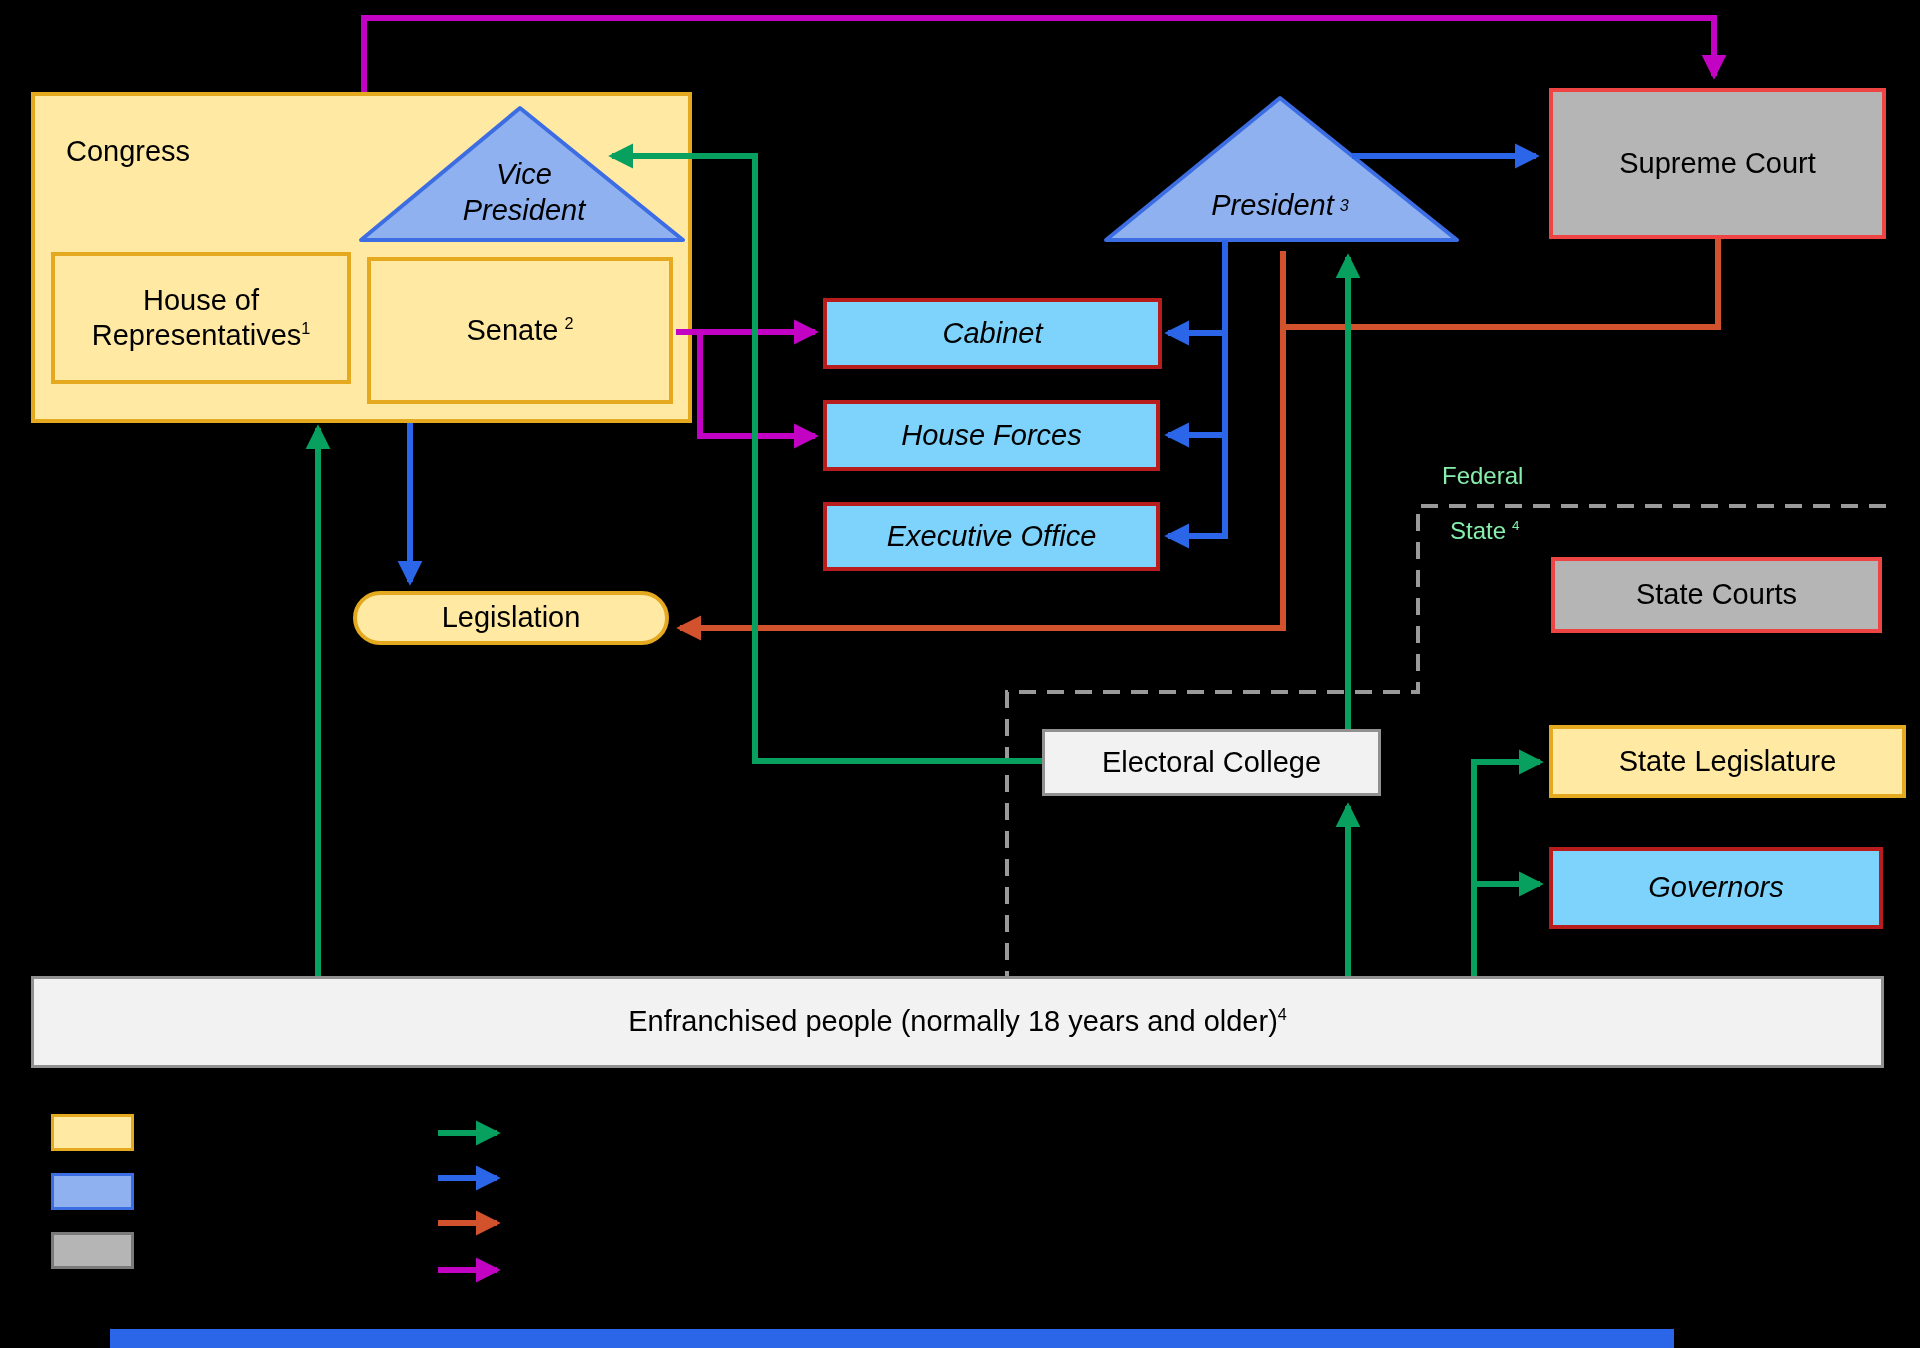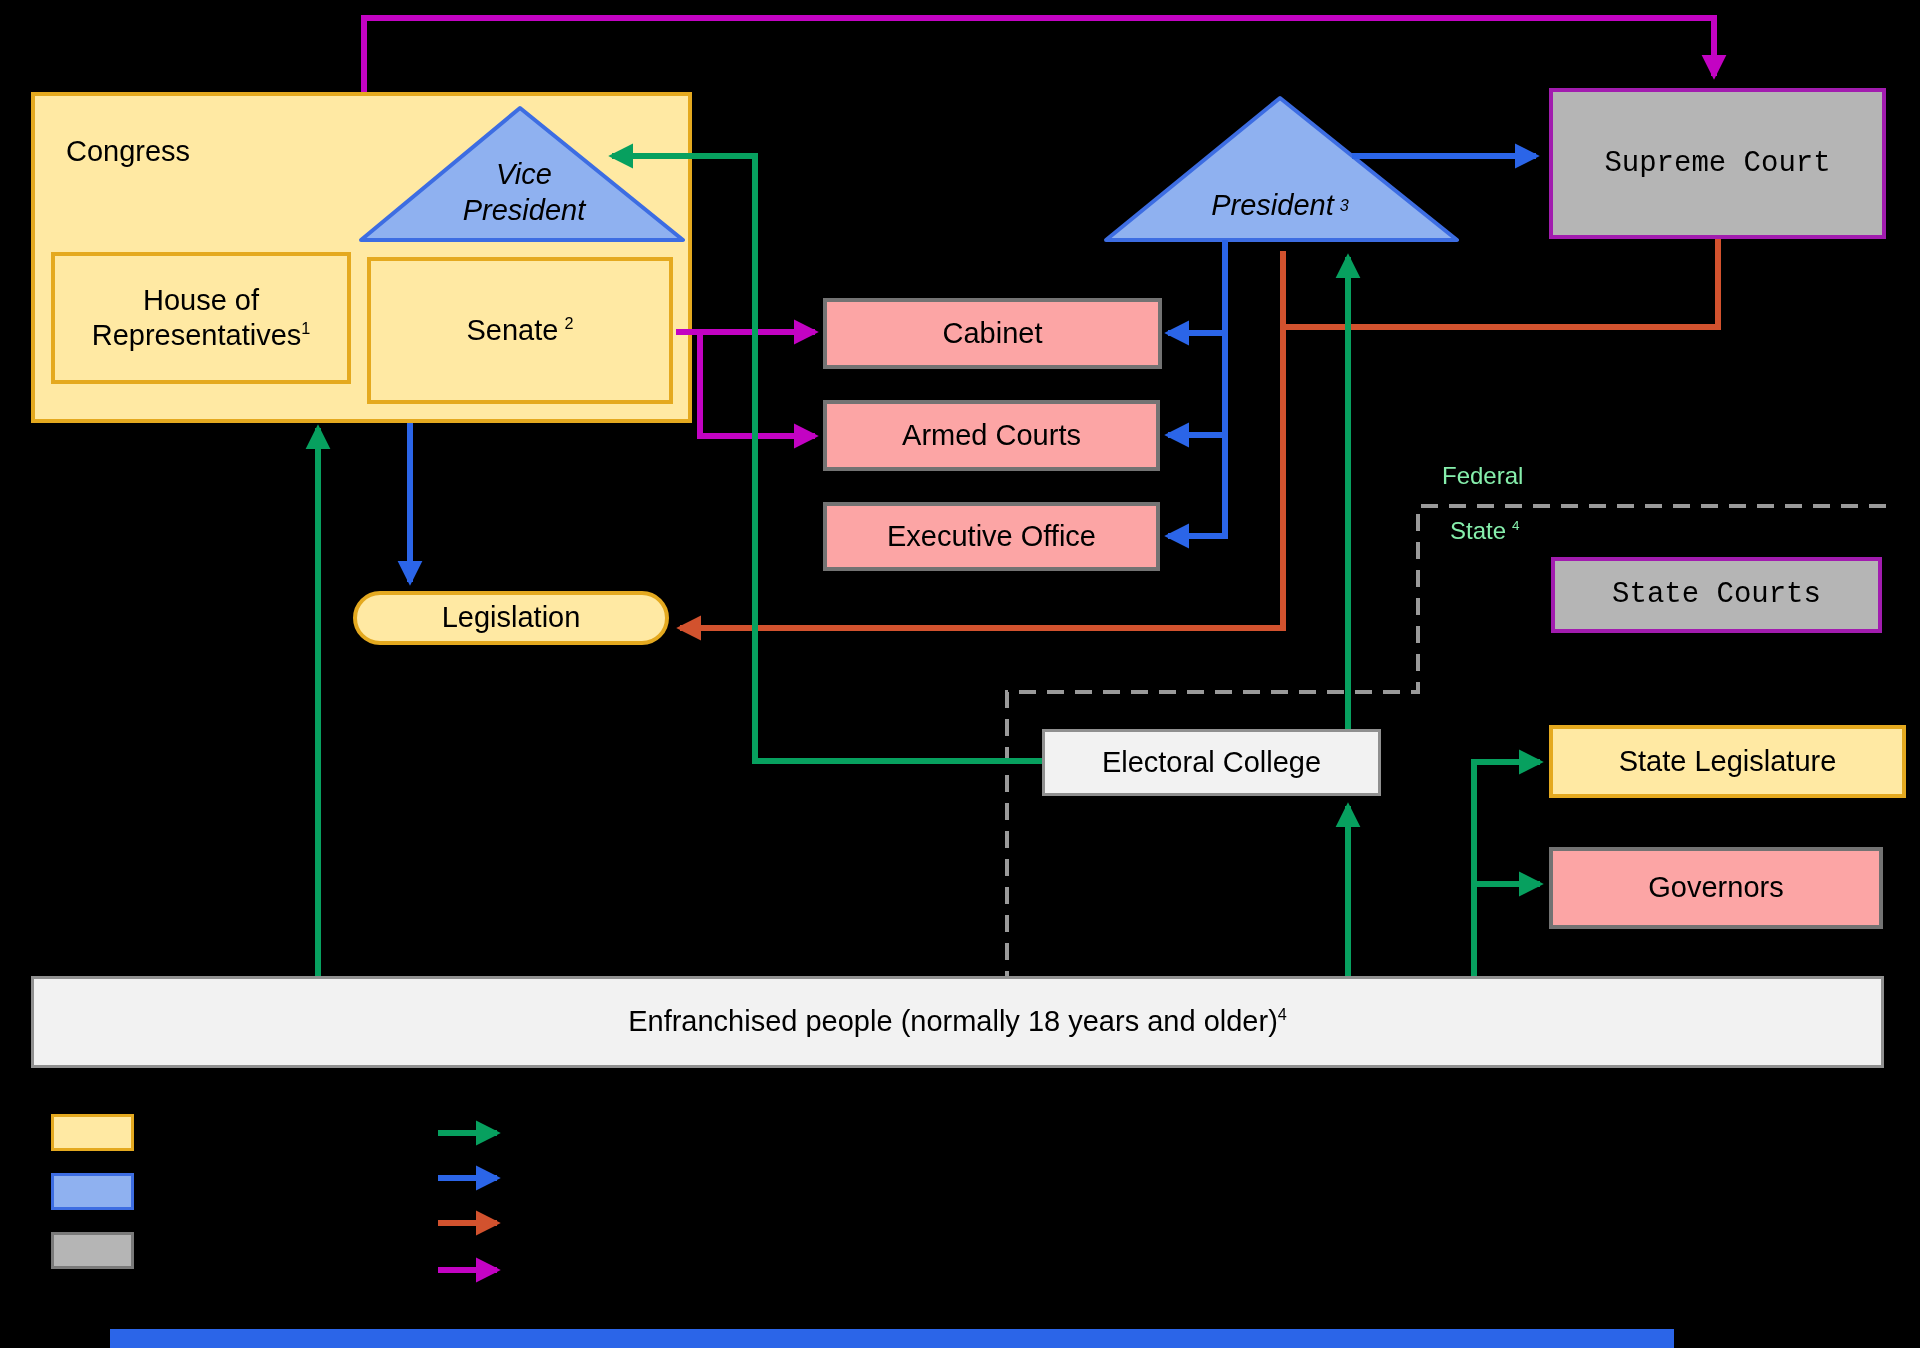--- a/index.html
+++ b/index.html
@@ -8,22 +8,22 @@
     width: 1920px; height: 1348px; position: relative; overflow: hidden;
     font-family: "Liberation Sans", sans-serif; color: #000;
   }
   .stage { position: absolute; left: 0; top: 0; width: 1920px; height: 1348px; background: #000; }
 
   .node {
     position: absolute; display: flex; align-items: center; justify-content: center;
     text-align: center; font-size: 29px; line-height: 1.22; color: #000;
   }
   .yellow { background: #FFE9A3; border: 4px solid #E4A91F; }
-  .blue   { background: #fca5a5; border: 4px solid #737373; }
-  .gray   { background: #B5B5B5; border: 4px solid #a21caf; font-family: Liberation Mono, monospace; }
+  .blue   { background: #7dd3fc; border: 4px solid #b91c1c; font-style: italic; }
+  .gray   { background: #B5B5B5; border: 4px solid #ef4444; }
   .light  { background: #F2F2F2; border: 3px solid #909090; }
   .rounded { border-radius: 32px; }
 
   .congress-label { position: absolute; left: 31px; top: 38px; font-size: 29px; }
 
   .wires { position: absolute; left: 0; top: 0; z-index: 5; pointer-events: none; }
 
   .overlabel {
     position: absolute; z-index: 6; display: flex; align-items: center; justify-content: center;
     text-align: center; font-size: 29px; line-height: 1.25; color: #000; font-style: italic;
@@ -65,21 +65,21 @@
 
   <div class="node gray" style="left:1549px; top:88px; width:337px; height:151px;">
     <div>Supreme Court</div>
   </div>
 
   <div class="node blue" style="left:823px; top:298px; width:339px; height:71px;">
     <div>Cabinet</div>
   </div>
 
   <div class="node blue" style="left:823px; top:400px; width:337px; height:71px;">
-    <div>Armed Courts</div>
+    <div>House Forces</div>
   </div>
 
   <div class="node blue" style="left:823px; top:502px; width:337px; height:69px;">
     <div>Executive Office</div>
   </div>
 
   <div class="node yellow rounded" style="left:353px; top:591px; width:316px; height:54px;">
     <div>Legislation</div>
   </div>
 

